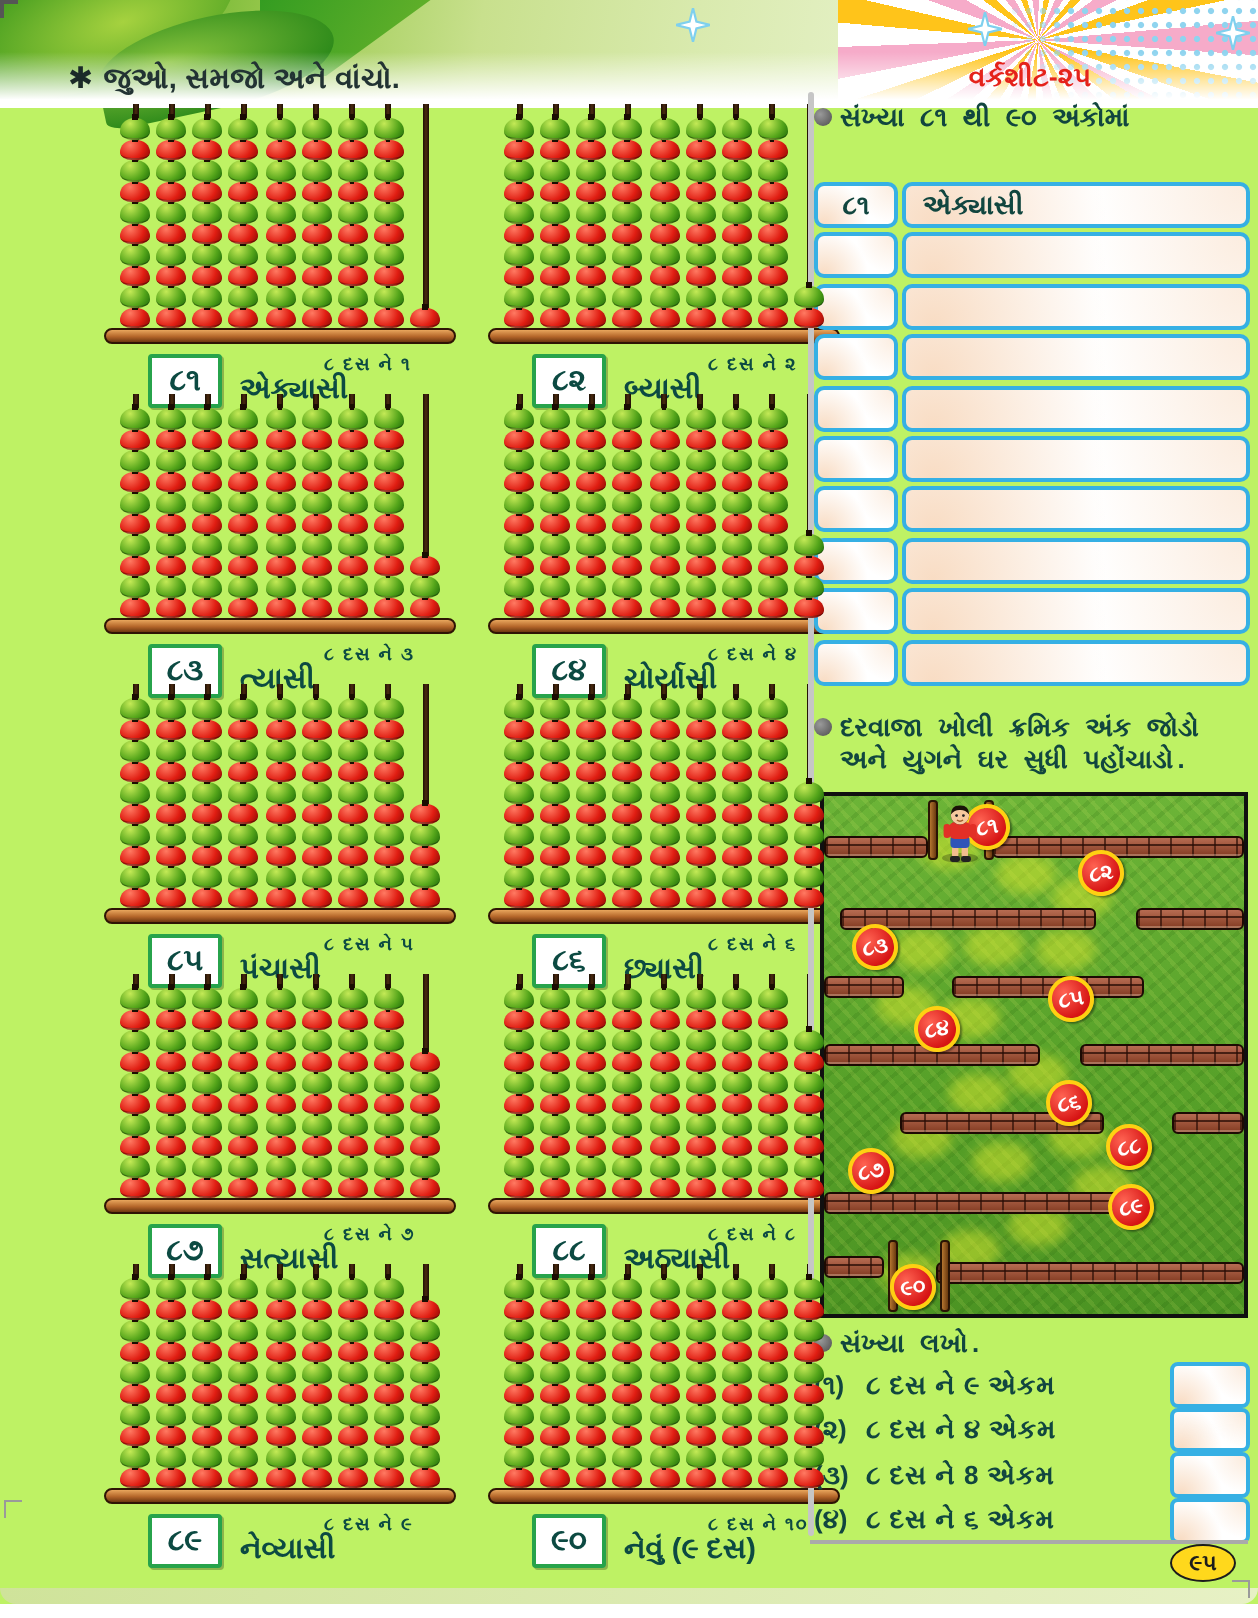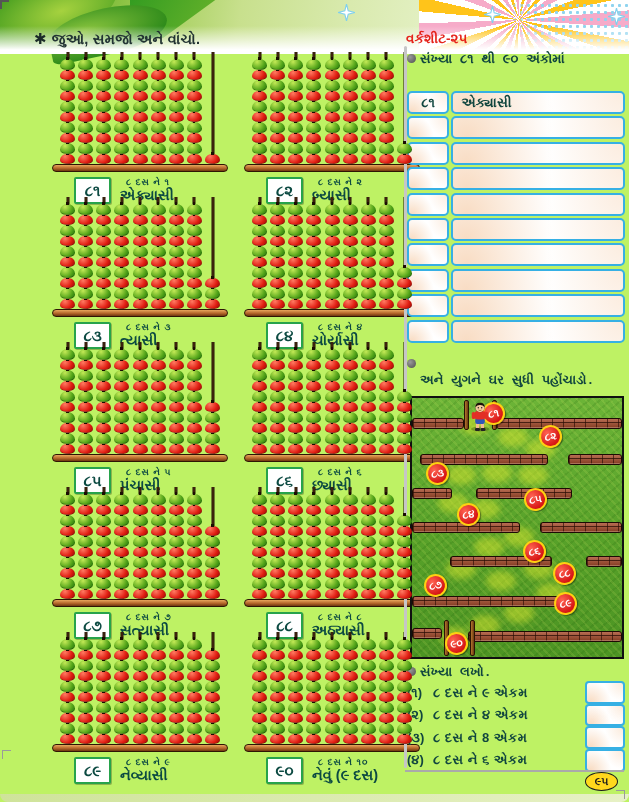--- a/index.html
+++ b/index.html
@@ -24,21 +24,21 @@
   .sunburst .dots { position:absolute; right:-10px; top:-40px; width:170px; height:120px;
     background-image:radial-gradient(circle,#8fd4ef 1.3px,rgba(0,0,0,0) 1.8px); background-size:7px 7px;
     -webkit-mask-image:radial-gradient(circle at 70% 30%, #000 0 38%, transparent 60%);
             mask-image:radial-gradient(circle at 70% 30%, #000 0 38%, transparent 60%); }
   .sparkle { position:absolute; width:17px; height:17px; }
   .sparkle svg { display:block; }
 
   
   .page-title { position:absolute; left:34px; top:30px; font-size:14.5px; font-weight:bold; color:#233; letter-spacing:.2px; }
   .page-title .ast { color:#1b2a28; margin-right:5px; font-size:15px; }
-  .worksheet-label { position:absolute; left:406px; top:31px; width:218px; text-align:left;
+  .worksheet-label { position:absolute; left:406px; top:31px; width:218px; text-align:center;
     color:#e5231b; font-weight:bold; font-size:13.5px; }
 
   
   .panels { position:absolute; left:30px; top:57px; width:384px;
     display:grid; grid-template-columns:192px 192px; grid-auto-rows:145px; }
   .panel { position:relative; }
   .abacus { position:absolute; left:30px; top:2px; width:160px; height:105px;
     display:flex; justify-content:space-between; align-items:flex-end; }
   .rod { position:relative; width:15px; height:105px; display:flex; flex-direction:column-reverse; align-items:center; }
   .rod::before { content:""; position:absolute; left:50%; transform:translateX(-50%); bottom:0;
@@ -49,21 +49,21 @@
   .apple.red   { background:radial-gradient(circle at 34% 28%, #ff7a62, #e01d12 58%, #8e0b04 100%); }
   .apple.green { background:radial-gradient(circle at 34% 28%, #c4ea56, #54a51a 60%, #1d6c08 100%); }
   .base { position:absolute; left:22px; top:107px; width:176px; height:8px;
     background:linear-gradient(#e8a65c 0%,#b4662a 55%,#6e3810 100%);
     border:1.5px solid #2e1404; border-radius:4px; }
   .plabel { position:absolute; left:44px; top:120px; display:flex; align-items:flex-start; }
   .numbox { width:37px; height:27px; background:#fff; border:2.5px solid #27a34b; border-radius:2px;
     display:flex; align-items:center; justify-content:center;
     color:#0c4a42; font-weight:bold; font-size:15px; box-shadow:1px 1px 0 rgba(0,0,0,.25); }
   .ptext { margin-left:9px; color:#0c4a42; }
-  .ptens { font-size:9px; font-weight:bold; letter-spacing:1px; padding-left:6px; }
+  .ptens { font-size:9px; font-weight:bold; letter-spacing:1px; padding-left:6px;margin-left:36px; }
   .pword { font-size:14.5px; font-weight:bold; line-height:1.1; }
 
   
   .vdivider { position:absolute; left:404px; top:46px; width:2.5px; height:722px; background:#c6c6c6; border-radius:2px; }
 
   
   .sec { position:absolute; left:407px; width:220px; color:#11463f; font-weight:bold; font-size:13px; line-height:1.25;font-family:Liberation Mono, monospace; }
   .sec .bullet { display:inline-block; width:9px; height:9px; border-radius:50%;
     background:radial-gradient(circle at 35% 35%, #9a9a9a, #4c4c4c); margin-right:4px; }
   .sec .l2 { padding-left:13px; }
@@ -1363,21 +1363,21 @@
         <div class="tcell tnum"></div>
         <div class="tcell tword"></div>
       </div>
       <div class="trow">
         <div class="tcell tnum"></div>
         <div class="tcell tword"></div>
       </div>
     </div>
 
   <div class="sec sec2">
-    <span class="bullet"></span>
+    <span class="bullet"></span><span>દરવાજા ખોલી ક્રમિક અંક જોડો</span>
     <div class="l2">અને યુગને ઘર સુધી પહોંચાડો.</div>
   </div>
   <div class="maze">
     <div class="grass"></div>
 
   <div class="mpath" style="left: 48px; top: 17px; width: 30px; height: 20px;"></div>
       <div class="mpath" style="left: 86px; top: 29px; width: 30px; height: 20px;"></div>
       <div class="mpath" style="left: 114px; top: 41px; width: 30px; height: 20px;"></div>
       <div class="mpath" style="left: 106px; top: 67px; width: 30px; height: 20px;"></div>
       <div class="mpath" style="left: 70px; top: 65px; width: 30px; height: 20px;"></div>

